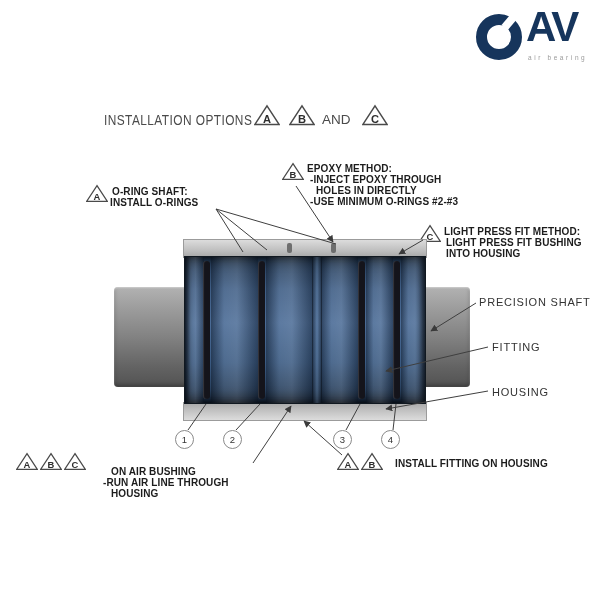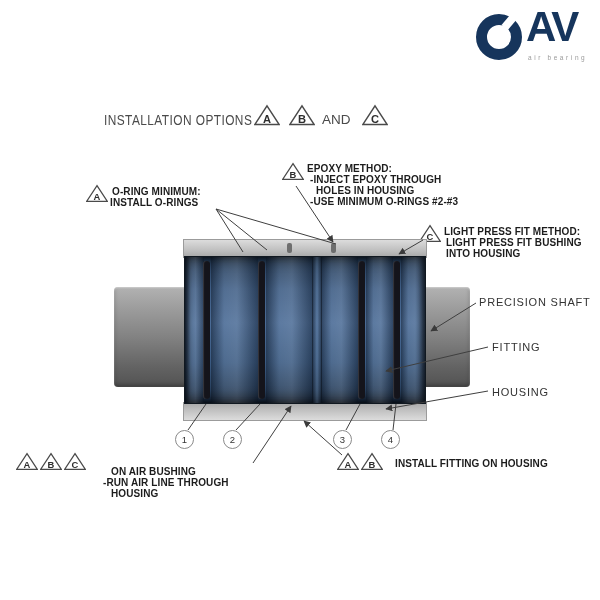--- a/index.html
+++ b/index.html
@@ -113,32 +113,32 @@
     <div class="oring" style="left:173px"></div>
     <div class="oring" style="left:208px"></div>
   </div>
 
   <span class="tri" style="left:86px;top:184px;width:22px">
     <svg viewBox="0 0 28 24">
         <polygon points="14,2 27,22 1,22"></polygon>
         <text x="14" y="20">A</text>
       </svg>
   </span>
-  <div class="co" style="left:112px;top:186px">O-RING MINIMUM:</div>
+  <div class="co" style="left:112px;top:186px">O-RING SHAFT:</div>
   <div class="co" style="left:110px;top:197px">INSTALL O-RINGS</div>
 
   <span class="tri" style="left:282px;top:162px;width:22px">
     <svg viewBox="0 0 28 24">
         <polygon points="14,2 27,22 1,22"></polygon>
         <text x="14" y="20">B</text>
       </svg>
   </span>
   <div class="co" style="left:307px;top:163px">EPOXY METHOD:</div>
   <div class="co" style="left:310px;top:174px">-INJECT EPOXY THROUGH</div>
-  <div class="co" style="left:316px;top:185px">HOLES IN HOUSING</div>
+  <div class="co" style="left:316px;top:185px">HOLES IN DIRECTLY</div>
   <div class="co" style="left:310px;top:196px">-USE MINIMUM O-RINGS #2-#3</div>
 
   <span class="tri" style="left:419px;top:224px;width:22px">
     <svg viewBox="0 0 28 24">
         <polygon points="14,2 27,22 1,22"></polygon>
         <text x="14" y="20">C</text>
       </svg>
   </span>
   <div class="co" style="left:446px;top:237px">LIGHT PRESS FIT BUSHING</div>
   <div class="co" style="left:444px;top:226px">LIGHT PRESS FIT METHOD:</div>

